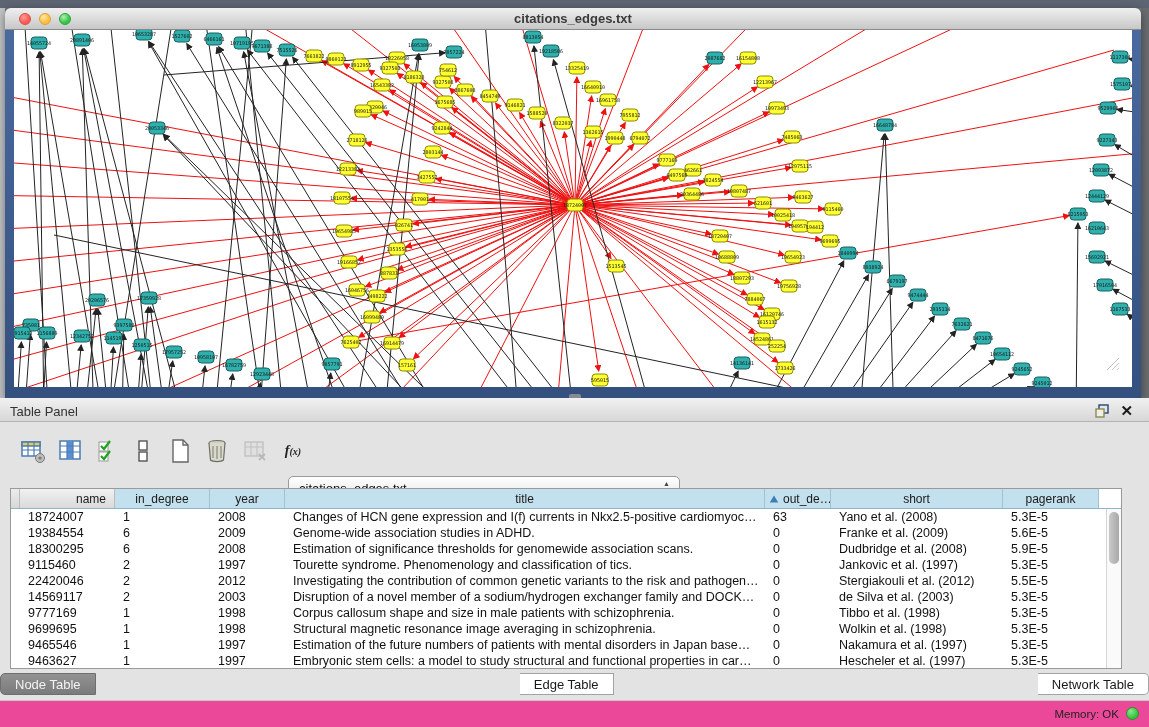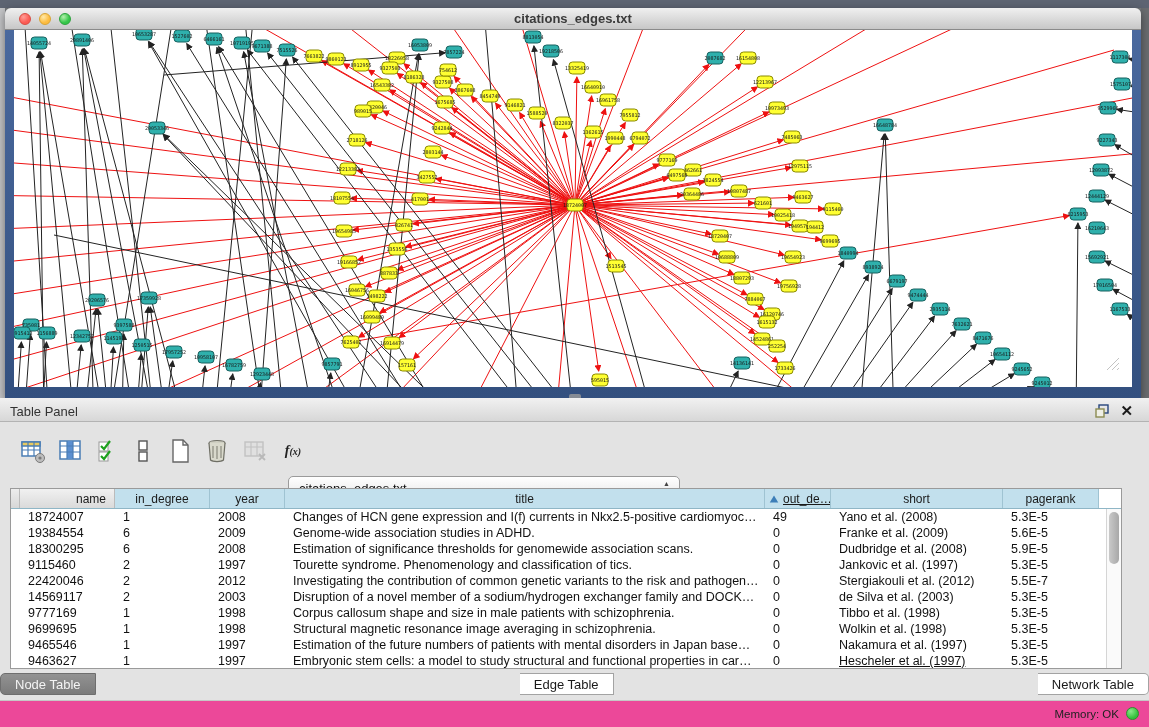--- a/index.html
+++ b/index.html
@@ -50,21 +50,21 @@
   #combo-steppers { position:absolute; right:9px; top:3px; font-size:7px; color:#444; line-height:8px; text-align:center; }
 
   
   #grid { position:absolute; left:10px; top:90px; width:1112px; height:181px;
     background:#ffffff; border:1px solid #9a9a9a; }
   #grid-header { display:flex; height:20px; border-bottom:1px solid #8fb6c6; }
   .hcell { font-size:12px; color:#1a1a1a; background:#c2e0ed; border-right:1px solid #9fc3d2;
     display:flex; align-items:center; justify-content:center; overflow:hidden; white-space:nowrap; }
   .hcell.rowhdr { background:linear-gradient(#ededed,#d7d7d7); border-right:1px solid #bbb; }
   .hcell.name-hdr { background:linear-gradient(#f1f1f1,#dadada); justify-content:flex-end; padding-right:8px; border-right:1px solid #bbb; }
-  .hcell.sorted { justify-content:flex-start; padding-left:4px;text-decoration:underline; }
+  .hcell.sorted { justify-content:flex-start; padding-left:4px; }
   .sort-tri { width:0; height:0; border-left:5px solid transparent; border-right:5px solid transparent;
     border-bottom:8px solid #3d7eb8; margin-right:4px; transform:scale(.85); }
   .trow { display:flex; height:16px; }
   .tcell { font-size:12.5px; color:#111; padding-left:8px; overflow:hidden; white-space:nowrap; line-height:16px; }
   #vscroll { position:absolute; right:0; top:20px; bottom:0; width:15px; background:#fafafa; border-left:1px solid #d5d5d5; }
   #vthumb { position:absolute; left:2px; top:3px; width:10px; height:52px; background:linear-gradient(90deg,#c9c9c9,#a8a8a8); border-radius:6px; }
 
   
   #tabs { position:absolute; left:0; top:275px; width:1149px; height:24px; display:flex; justify-content:space-between; }
   .tab { height:22px; font-size:13px; padding:0 14px; display:flex; align-items:center;
@@ -636,21 +636,21 @@
             <span>pagerank</span>
           </div>
         </div>
       <div id="grid-body">
           <div class="trow">
             <div class="tcell" style="width: 9px; padding: 0px;"></div>
             <div class="tcell" style="width: 95px;">18724007</div>
             <div class="tcell" style="width: 95px;">1</div>
             <div class="tcell" style="width: 75px;">2008</div>
             <div class="tcell" style="width: 480px;">Changes of HCN gene expression and I(f) currents in Nkx2.5-positive cardiomyoc…</div>
-            <div class="tcell" style="width: 66px;">49</div>
+            <div class="tcell" style="width: 66px;">63</div>
             <div class="tcell" style="width: 172px;">Yano et al. (2008)</div>
             <div class="tcell" style="width: 96px;">5.3E-5</div>
           </div>
           <div class="trow">
             <div class="tcell" style="width: 9px; padding: 0px;"></div>
             <div class="tcell" style="width: 95px;">19384554</div>
             <div class="tcell" style="width: 95px;">6</div>
             <div class="tcell" style="width: 75px;">2009</div>
             <div class="tcell" style="width: 480px;">Genome-wide association studies in ADHD.</div>
             <div class="tcell" style="width: 66px;">0</div>
@@ -678,21 +678,21 @@
             <div class="tcell" style="width: 96px;">5.3E-5</div>
           </div>
           <div class="trow">
             <div class="tcell" style="width: 9px; padding: 0px;"></div>
             <div class="tcell" style="width: 95px;">22420046</div>
             <div class="tcell" style="width: 95px;">2</div>
             <div class="tcell" style="width: 75px;">2012</div>
             <div class="tcell" style="width: 480px;">Investigating the contribution of common genetic variants to the risk and pathogen…</div>
             <div class="tcell" style="width: 66px;">0</div>
             <div class="tcell" style="width: 172px;">Stergiakouli et al. (2012)</div>
-            <div class="tcell" style="width: 96px;">5.5E-7</div>
+            <div class="tcell" style="width: 96px;">5.5E-5</div>
           </div>
           <div class="trow">
             <div class="tcell" style="width: 9px; padding: 0px;"></div>
             <div class="tcell" style="width: 95px;">14569117</div>
             <div class="tcell" style="width: 95px;">2</div>
             <div class="tcell" style="width: 75px;">2003</div>
             <div class="tcell" style="width: 480px;">Disruption of a novel member of a sodium/hydrogen exchanger family and DOCK…</div>
             <div class="tcell" style="width: 66px;">0</div>
             <div class="tcell" style="width: 172px;">de Silva et al. (2003)</div>
             <div class="tcell" style="width: 96px;">5.3E-5</div>
@@ -727,21 +727,21 @@
             <div class="tcell" style="width: 172px;">Nakamura et al. (1997)</div>
             <div class="tcell" style="width: 96px;">5.3E-5</div>
           </div>
           <div class="trow">
             <div class="tcell" style="width: 9px; padding: 0px;"></div>
             <div class="tcell" style="width: 95px;">9463627</div>
             <div class="tcell" style="width: 95px;">1</div>
             <div class="tcell" style="width: 75px;">1997</div>
             <div class="tcell" style="width: 480px;">Embryonic stem cells: a model to study structural and functional properties in car…</div>
             <div class="tcell" style="width: 66px;">0</div>
-            <div class="tcell" style="width: 172px; text-decoration: underline;">Hescheler et al. (1997)</div>
+            <div class="tcell" style="width: 172px;">Hescheler et al. (1997)</div>
             <div class="tcell" style="width: 96px;">5.3E-5</div>
           </div>
         </div>
       <div id="vscroll">
         <div id="vthumb"></div>
       </div>
     </div>
 
     <div id="tabs">
         <div class="tab first active">Node Table</div>

